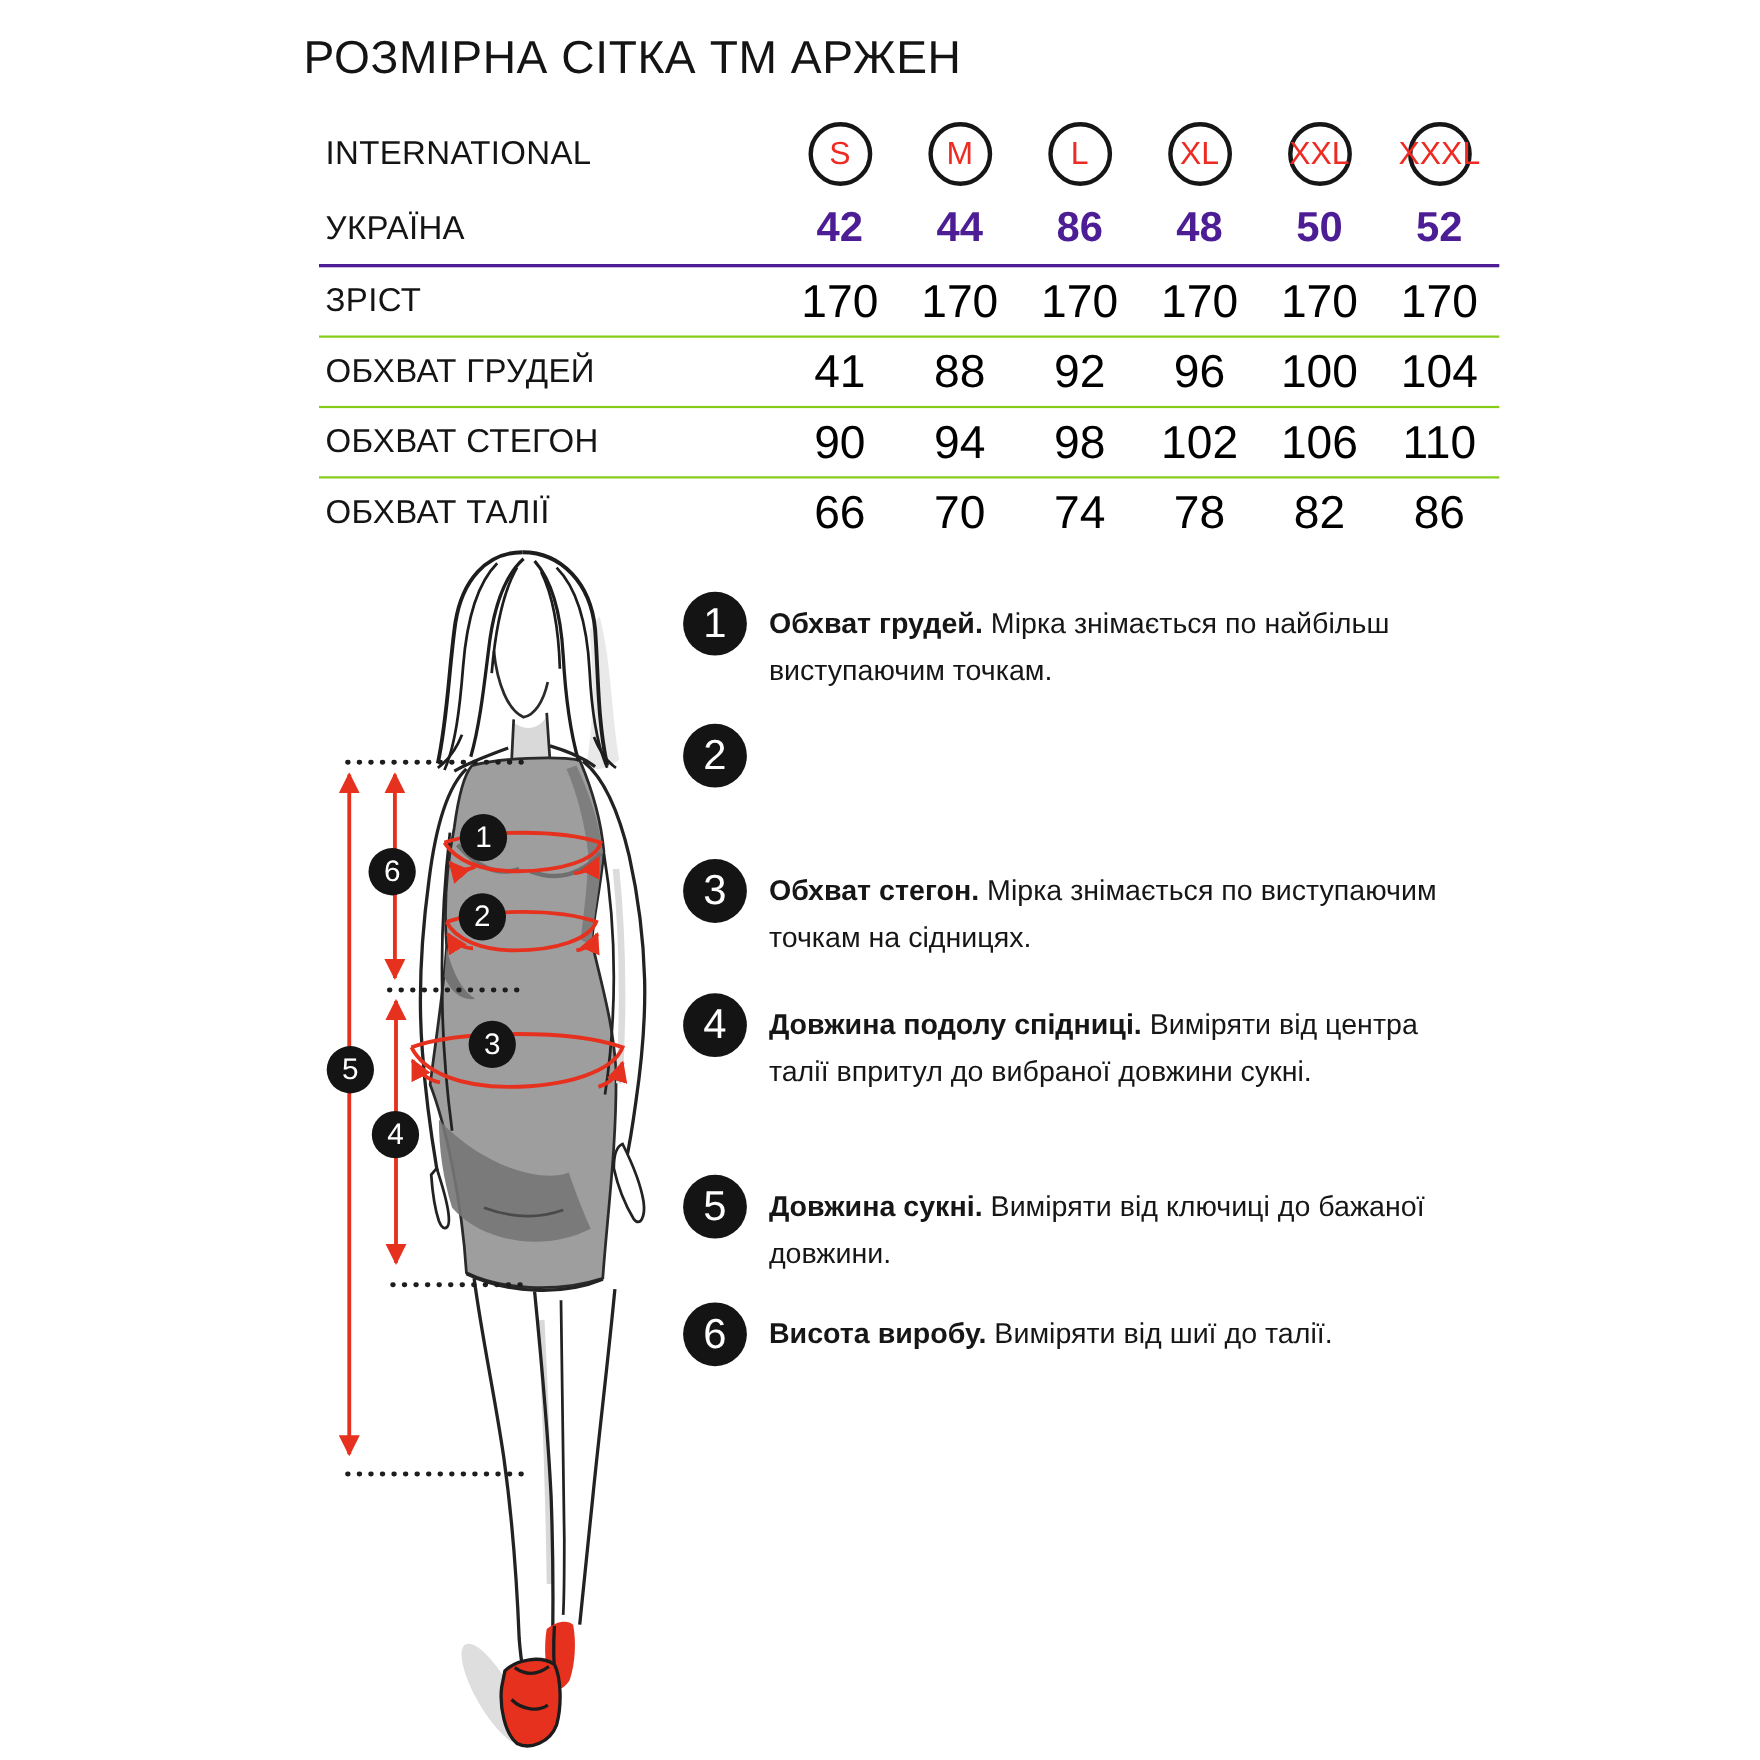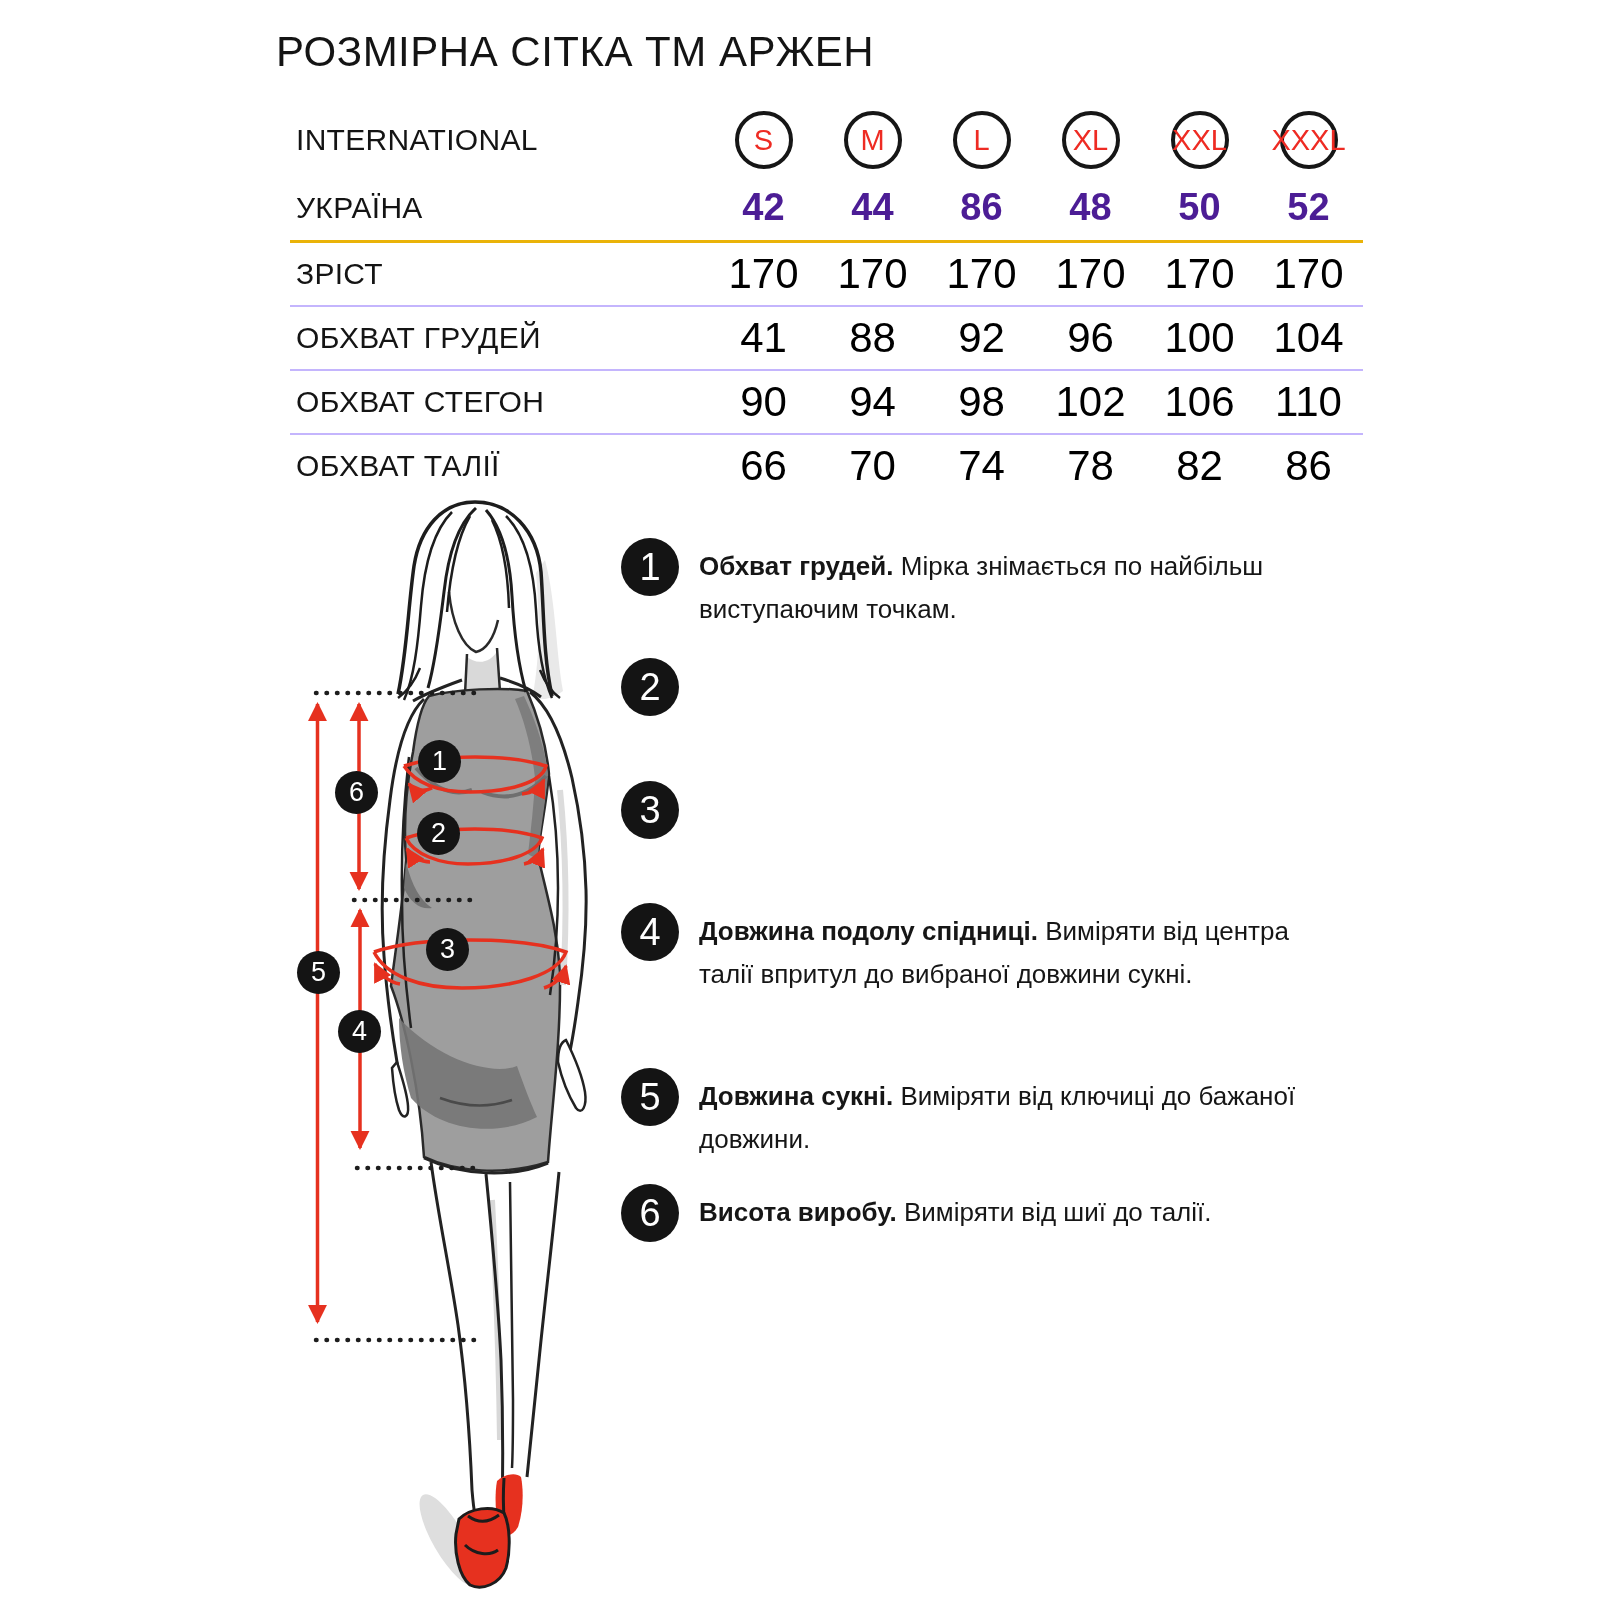--- a/index.html
+++ b/index.html
@@ -7,22 +7,22 @@
           font-family:"Liberation Sans", sans-serif;color:#161616;}
 
   
   .title{position:absolute;left:276px;top:28px;font-size:42px;line-height:48px;
          font-weight:400;letter-spacing:.5px;color:#141414;white-space:nowrap;}
 
   
   .table{position:absolute;left:290px;top:105px;width:1073px;}
   .trow{display:grid;grid-template-columns:419px repeat(6,109px);align-items:center;}
   .r-int{height:70px;}
-  .r-ua{height:65px;border-bottom:3px solid #eab308;}
-  .r-data{height:62px;border-bottom:2px solid #c4b5fd;}
+  .r-ua{height:65px;border-bottom:3px solid #4c1d95;}
+  .r-data{height:62px;border-bottom:2px solid #84cc16;}
   .r-data.last{border-bottom:none;}
   .rowlabel{font-size:30px;color:#141414;padding-left:6px;letter-spacing:.3px;white-space:nowrap;}
   .cell{display:flex;justify-content:center;align-items:center;}
   .val{font-size:42px;color:#000000;}
   .uaval{font-size:38px;color:#4c1d95;font-weight:600;}
   .size-circle{box-sizing:border-box;width:58px;height:58px;border:4px solid #161616;border-radius:50%;
                display:flex;align-items:center;justify-content:center;overflow:visible;}
   .size-circle span{font-size:29px;color:#ee2b23;white-space:nowrap;}
 
   
@@ -230,20 +230,21 @@
 
   <div class="legend-item" style="top:538px">
     <div class="lnum">1</div>
     <div class="ltext"><strong>Обхват грудей.</strong> <span>Мірка знімається по найбільш виступаючим точкам.</span></div>
   </div>
   <div class="legend-item" style="top:658px">
     <div class="lnum">2</div>
   </div>
   <div class="legend-item" style="top:781px">
     <div class="lnum">3</div>
+    <div class="ltext"><strong>Обхват стегон.</strong> <span>Мірка знімається по виступаючим точкам на сідницях.</span></div>
   </div>
   <div class="legend-item" style="top:903px">
     <div class="lnum">4</div>
     <div class="ltext"><strong>Довжина подолу спідниці.</strong> <span>Виміряти від центра талії впритул до вибраної довжини сукні.</span></div>
   </div>
   <div class="legend-item" style="top:1068px">
     <div class="lnum">5</div>
     <div class="ltext"><strong>Довжина сукні.</strong> <span>Виміряти від ключиці до бажаної довжини.</span></div>
   </div>
   <div class="legend-item" style="top:1184px">

